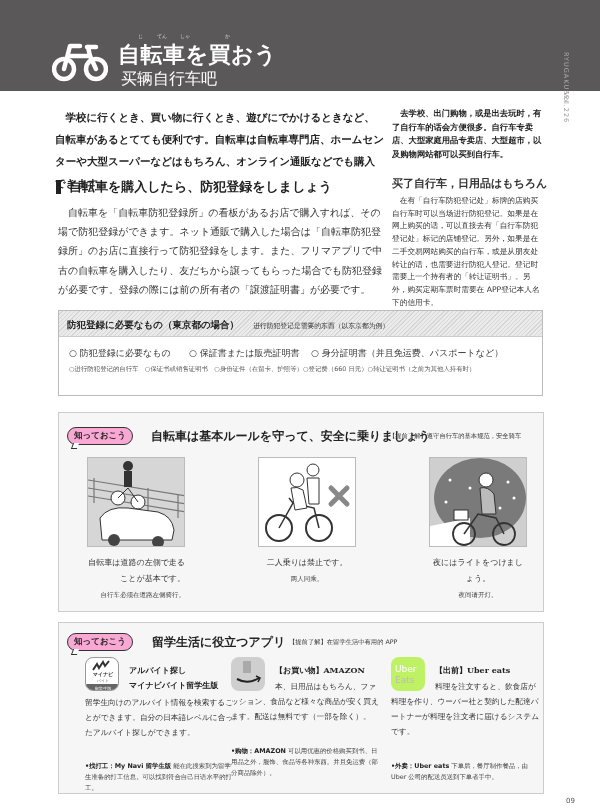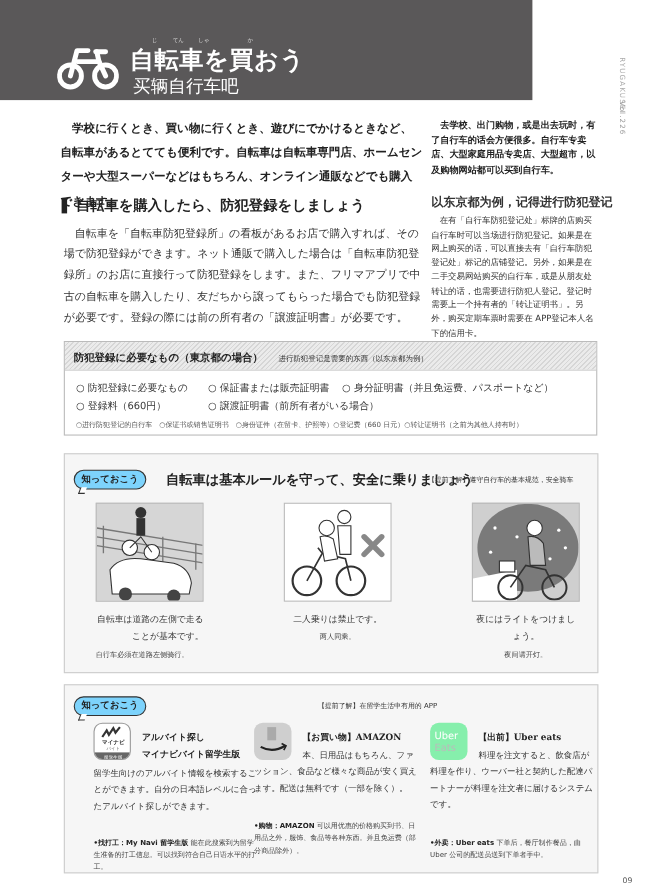--- a/index.html
+++ b/index.html
@@ -1,20 +1,20 @@
 <!DOCTYPE html>
 <html><head>
 <meta charset="utf-8">
 <style>
   * { box-sizing: border-box; margin: 0; padding: 0; }
   html, body { width: 600px; height: 809px; background: #ffffff; overflow: hidden; }
   body { font-family: "DejaVu Sans", "Liberation Sans", sans-serif; color: #222; position: relative; }
 
   
-  .header { position: absolute; left: 0; top: 0; width: 484px; height: 91px; background: #5a5859; }
+  .header { position: absolute; left: 0; top: 0; width: 600px; height: 91px; background: #5a5859; }
   .header .bike { position: absolute; left: 52px; top: 38px; width: 56px; height: 44px; }
   .header .title-ruby { position: absolute; left: 120px; top: 33px; font-size: 5px; color: #ddd; letter-spacing: 0; }
   .header .title-ruby span { position: absolute; white-space: nowrap; }
   .header .title { position: absolute; left: 118px; top: 40px; font-size: 22px; font-weight: bold; color: #fff; letter-spacing: 0.5px; }
   .header .subtitle { position: absolute; left: 121px; top: 69px; font-size: 16px; color: #fff; }
 
   .side-vert { position: absolute; left: 562px; top: 52px; width: 8px; writing-mode: vertical-rl; font-size: 6.5px; color: #aaa; letter-spacing: 1px; font-family: "DejaVu Sans", sans-serif; }
   .side-vert.bottom { top: 92px; color: #999; }
 
   
@@ -35,31 +35,31 @@
   .reg-box .reg-title { font-size: 9.5px; font-weight: bold; color: #222; }
   .reg-box .reg-title-cn { font-size: 6.8px; color: #333; margin-left: 14px; margin-bottom: 1px; }
   .reg-items { padding: 5px 6px 0 10px; }
   .reg-row { display: flex; font-size: 9px; color: #333; margin-top: 5px; line-height: 12px; }
   .reg-row .item { white-space: nowrap; }
   .reg-row .item::before { content: "\25CB"; margin-right: 3px; font-size: 9px; }
   .reg-cn { font-size: 6.4px; color: #555; margin-top: 6px; white-space: nowrap; }
 
   
   .rules-box { position: absolute; left: 58px; top: 412px; width: 486px; height: 200px; border: 1px solid #ccc; background: #f6f6f6; }
-  .bubble { position: absolute; border: 1.5px solid #333; border-radius: 12px; background: #7dd3fc; font-size: 8.5px; font-weight: bold; padding: 2px 6px; color: #222; }
+  .bubble { position: absolute; border: 1.5px solid #333; border-radius: 12px; background: #f9a8d4; font-size: 8.5px; font-weight: bold; padding: 2px 6px; color: #222; }
   .bubble::after { content: ""; position: absolute; left: 4px; bottom: -5px; width: 5px; height: 5px; border-left: 1.5px solid #333; border-bottom: 1.5px solid #333; background: #fff; transform: skewX(-20deg); }
   .rules-box .bubble { left: 8px; top: 14px; }
   .rules-title { position: absolute; left: 92px; top: 15px; font-size: 12px; font-weight: bold; color: #222; }
   .rules-sub { position: absolute; left: 330px; top: 19px; font-size: 6.3px; color: #333; white-space: nowrap; }
 
   .cards { position: absolute; left: 28px; top: 44px; width: 440px; display: flex; justify-content: space-between; }
   .card { width: 98px; }
   .card .pic { width: 98px; height: 90px; border: 1px solid #bbb; background: #fff; position: relative; overflow: hidden; }
   .card .jp { font-family: "DejaVu Serif", "Liberation Serif", serif; font-size: 8px; line-height: 16px; color: #333; margin-top: 8px; text-align: right; }
-  .card .cn { font-size: 6.5px; color: #444; margin-top: 4px; }
+  .card .cn { font-size: 6.5px; color: #444; margin-top: 4px; text-align: right; }
   .card.center .jp, .card.center .cn { text-align: center; }
 
   
   .apps-box { position: absolute; left: 58px; top: 622px; width: 486px; height: 172px; border: 1px solid #ccc; background: #f6f6f6; }
   .apps-box .bubble { left: 8px; top: 10px; }
   .apps-title { position: absolute; left: 93px; top: 11px; font-size: 12px; font-weight: bold; color: #222; }
   .apps-sub { position: absolute; left: 230px; top: 15px; font-size: 6.3px; color: #333; white-space: nowrap; }
 
   .app { position: absolute; top: 34px; width: 150px; }
   .app .icon { position: absolute; left: 0; top: 0; width: 34px; height: 34px; border-radius: 8px; }
@@ -99,37 +99,33 @@
 
 <p class="intro-jp">学校に行くとき、買い物に行くとき、遊びにでかけるときなど、自転車があるとてても便利です。自転車は自転車専門店、ホームセンターや大型スーパーなどはもちろん、オンライン通販などでも購入できます。</p>
 <p class="intro-cn">去学校、出门购物，或是出去玩时，有了自行车的话会方便很多。自行车专卖店、大型家庭用品专卖店、大型超市，以及购物网站都可以买到自行车。</p>
 
 <div class="sec-head">
   <span class="bar"></span>
   <span>自転車を購入したら、防犯登録をしましょう</span>
 </div>
 <p class="sec-body">自転車を「自転車防犯登録所」の看板があるお店で購入すれば、その場で防犯登録ができます。ネット通販で購入した場合は「自転車防犯登録所」のお店に直接行って防犯登録をします。また、フリマアプリで中古の自転車を購入したり、友だちから譲ってもらった場合でも防犯登録が必要です。登録の際には前の所有者の「譲渡証明書」が必要です。</p>
 
-<div class="cn-head">以东京都为例，记得进行防犯登记</div>
+<div class="cn-head">买了自行车，日用品はもちろん</div>
 <p class="cn-body">在有「自行车防犯登记处」标牌的店购买自行车时可以当场进行防犯登记。如果是在网上购买的话，可以直接去有「自行车防犯登记处」标记的店铺登记。另外，如果是在二手交易网站购买的自行车，或是从朋友处转让的话，也需要进行防犯人登记。登记时需要上一个持有者的「转让证明书」。另外，购买定期车票时需要在 APP登记本人名下的信用卡。</p>
 
 <div class="reg-box">
   <div class="reg-head">
     <span class="reg-title">防犯登録に必要なもの（東京都の場合）</span>
     <span class="reg-title-cn">进行防犯登记是需要的东西（以东京都为例）</span>
   </div>
   <div class="reg-items">
     <div class="reg-row">
       <span class="item" style="width:120px">防犯登録に必要なもの</span>
       <span class="item" style="width:122px">保証書または販売証明書</span>
       <span class="item">身分証明書（并且免运费、パスポートなど）</span>
-    </div>
-    <div class="reg-row">
-      <span class="item" style="width:120px">登録料（660円）</span>
-      <span class="item">譲渡証明書（前所有者がいる場合）</span>
     </div>
     <div class="reg-cn">○进行防犯登记的自行车　○保证书或销售证明书　○身份证件（在留卡、护照等）○登记费（660 日元）○转让证明书（之前为其他人持有时）</div>
   </div>
 </div>
 
 <div class="rules-box">
   <div class="bubble">知っておこう</div>
   <div class="rules-title">自転車は基本ルールを守って、安全に乗りましょう</div>
   <div class="rules-sub">【提前了解】遵守自行车的基本规范，安全骑车</div>
 
@@ -201,20 +197,21 @@
       </div>
       <div class="jp">夜にはライトをつけましょう。</div>
       <div class="cn">夜间请开灯。</div>
     </div>
 
   </div>
 </div>
 
 <div class="apps-box">
   <div class="bubble">知っておこう</div>
+  <div class="apps-title">留学生活に役立つアプリ</div>
   <div class="apps-sub">【提前了解】在留学生活中有用的 APP</div>
 
   <div class="app" style="left:26px;">
     <div class="icon" style="background:#fff;border:1px solid #999;overflow:hidden;">
       <svg viewBox="0 0 34 34" width="34" height="34">
         <path d="M7 12 L11 6 L13 10 L17 4 L19 8 L23 3" stroke="#333" stroke-width="2" fill="none"></path>
         <text x="17" y="18" font-size="5" text-anchor="middle" fill="#222" font-family="DejaVu Sans, sans-serif" font-weight="bold">マイナビ</text>
         <text x="17" y="24" font-size="4" text-anchor="middle" fill="#666" font-family="DejaVu Sans, sans-serif">バイト</text>
         <rect x="0" y="26" width="34" height="8" fill="#666"></rect>
         <text x="17" y="32" font-size="4.2" text-anchor="middle" fill="#fff" font-family="DejaVu Sans, sans-serif">留学生版</text>
@@ -235,21 +232,21 @@
         <path d="M6 22 Q17 28 28 21" stroke="#222" stroke-width="2" fill="none"></path>
         <path d="M25 19 L29 21 L27 25" stroke="#222" stroke-width="1.5" fill="none"></path>
       </svg>
     </div>
     <div class="name">【お買い物】AMAZON</div>
     <div class="desc" style="text-indent:44px; top:22px;">本、日用品はもちろん、ファッション、食品など様々な商品が安く買えます。配送は無料です（一部を除く）。</div>
     <div class="cn" style="top:89px;"><b>•购物：AMAZON</b> <span>可以用优惠的价格购买到书、日用品之外，服饰、食品等各种东西。并且免运费（部分商品除外）。</span></div>
   </div>
 
   <div class="app" style="left:332px;">
-    <div class="icon" style="background:#86efac;">
+    <div class="icon" style="background:#bef264;">
       <svg viewBox="0 0 34 34" width="34" height="34">
         <text x="4" y="15" font-size="9" fill="#fff" font-family="DejaVu Sans, sans-serif">Uber</text>
         <text x="4" y="26" font-size="9" fill="#bbb" font-family="DejaVu Sans, sans-serif">Eats</text>
       </svg>
     </div>
     <div class="name">【出前】Uber eats</div>
     <div class="desc" style="text-indent:44px; top:22px;">料理を注文すると、飲食店が料理を作り、ウーバー社と契約した配達パートナーが料理を注文者に届けるシステムです。</div>
     <div class="cn" style="top:104px;"><b>•外卖：Uber eats</b> <span>下单后，餐厅制作餐品，由 Uber 公司的配送员送到下单者手中。</span></div>
   </div>
 </div>

